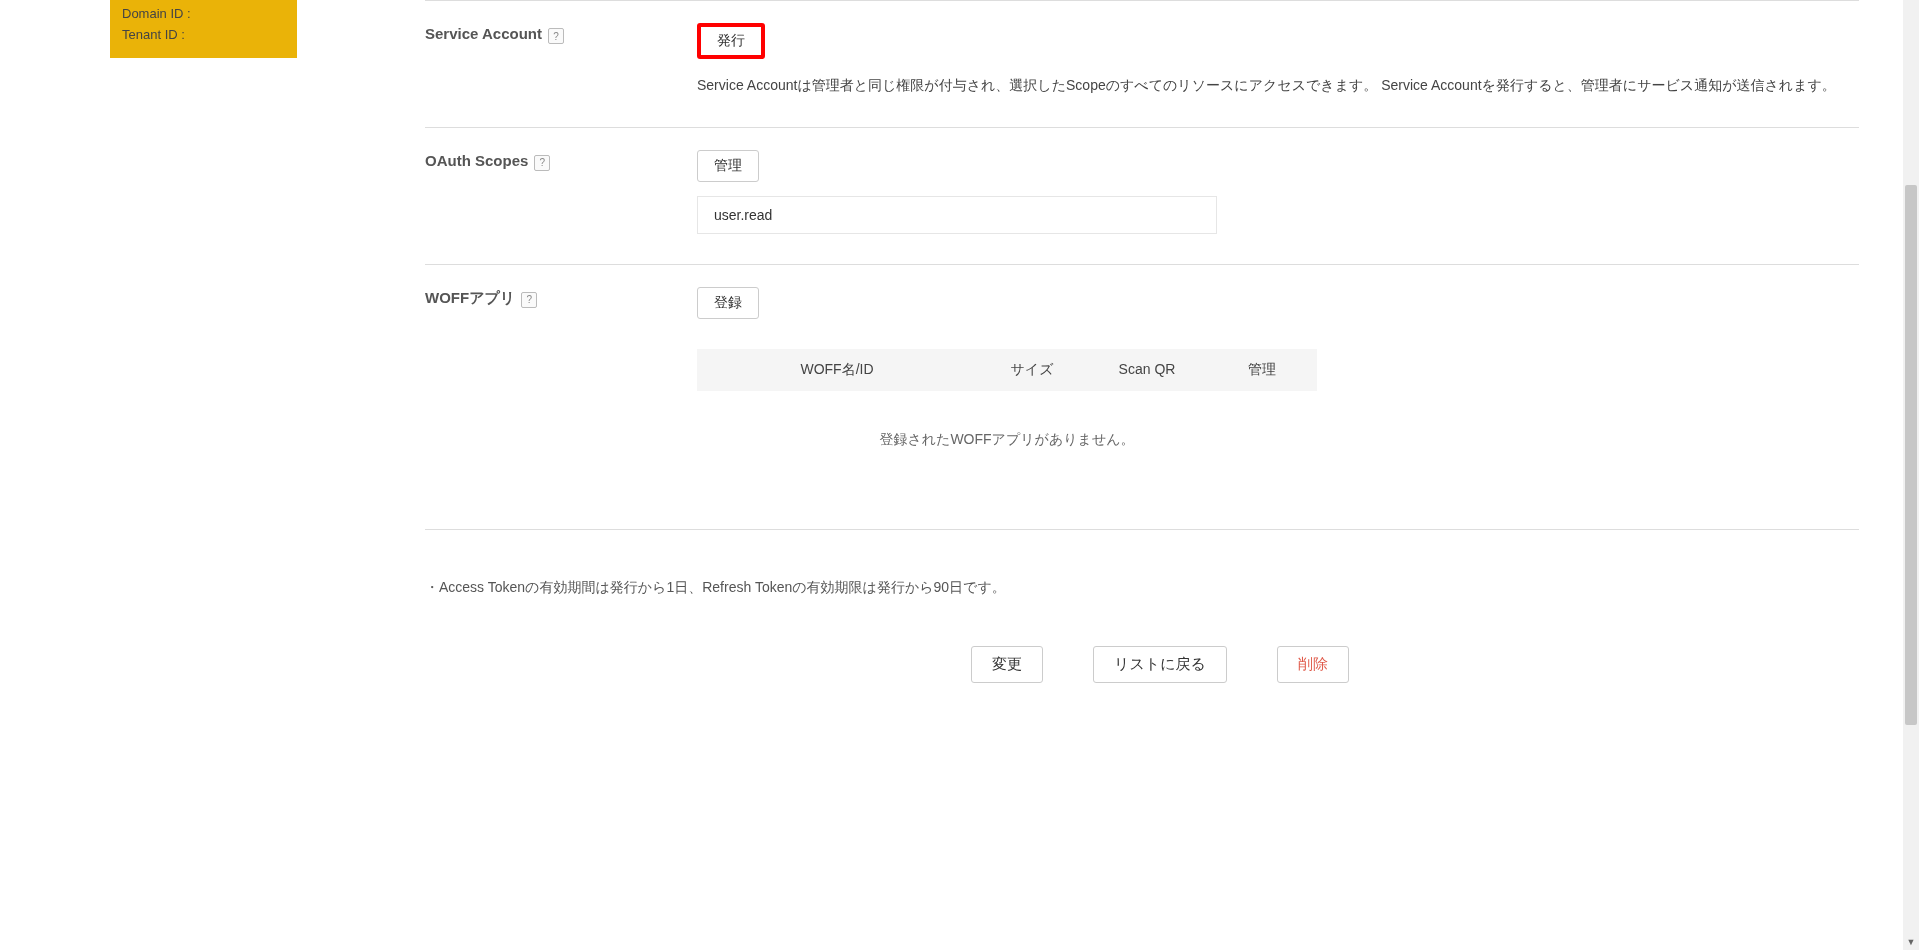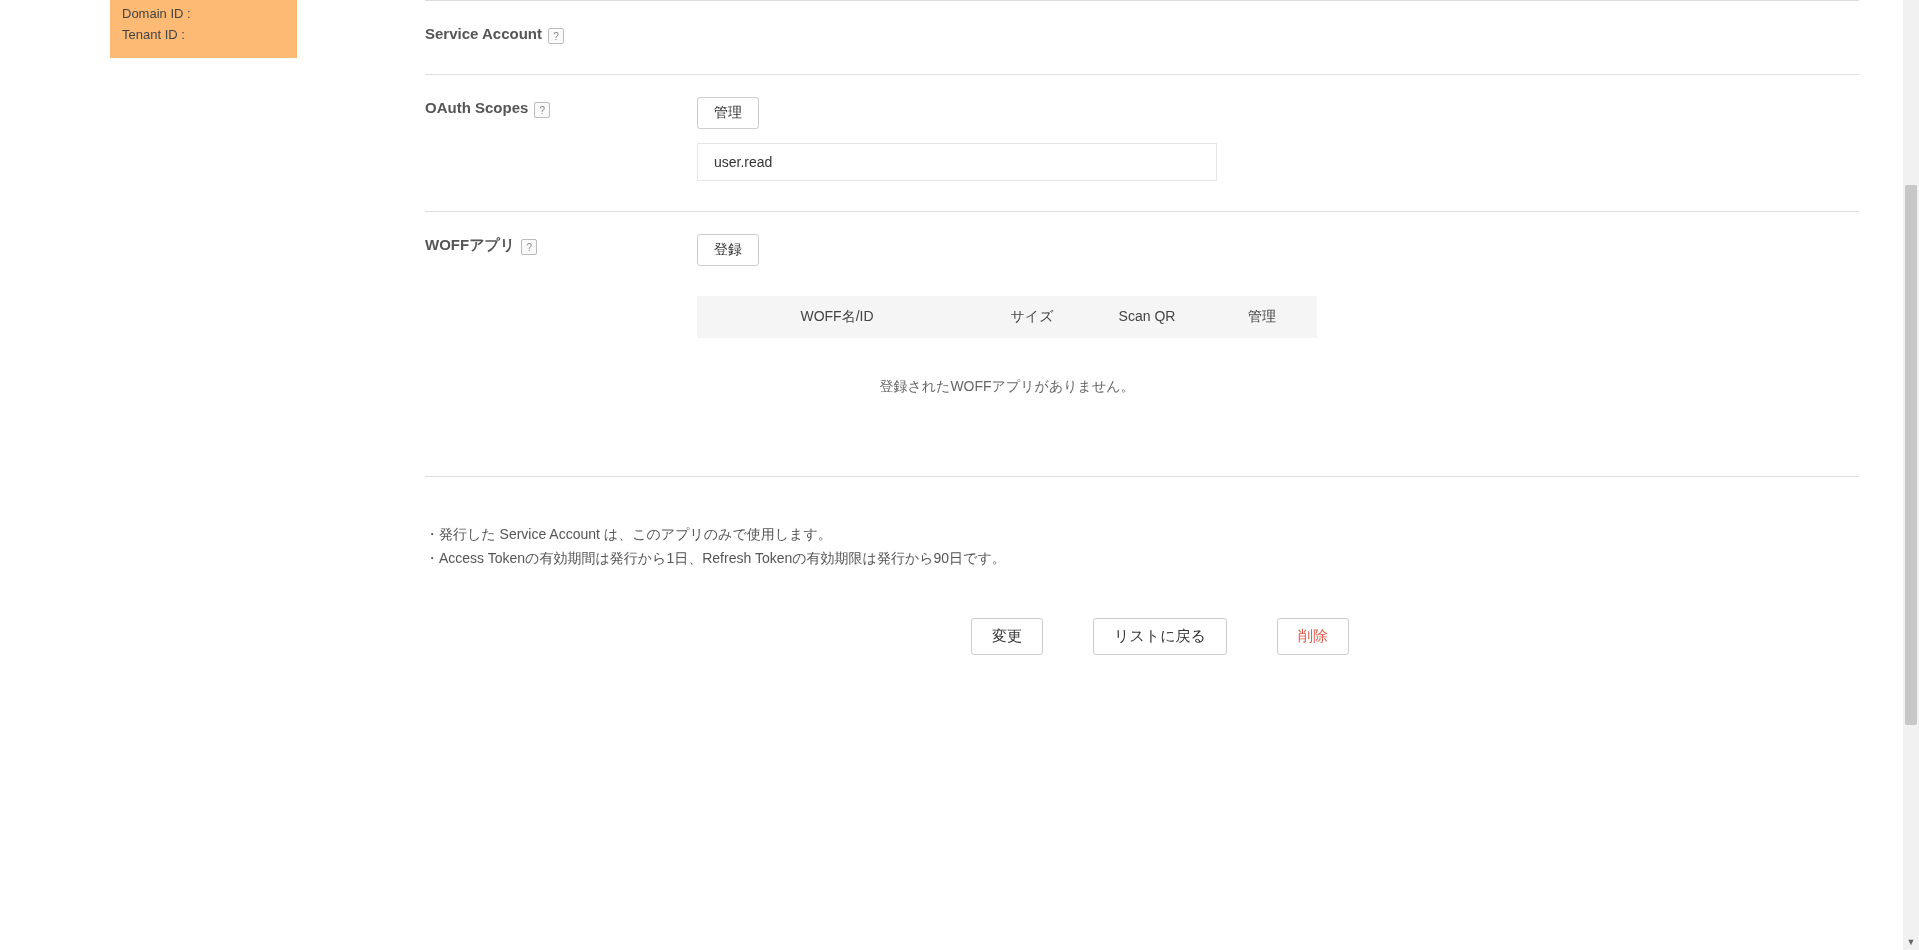--- a/index.html
+++ b/index.html
@@ -21,21 +21,21 @@
       width: 110px;
       flex-shrink: 0;
       background: #fff;
     }
     .sidebar {
       width: 187px;
       flex-shrink: 0;
       background: #fff;
     }
     .sidebar-box {
-      background: #fdba74;
+      background: #eab308;
       padding: 4px 12px 12px 12px;
       margin-top: 0;
     }
     .sidebar-box .line {
       font-size: 13px;
       color: #444;
       line-height: 1.6;
     }
     .main {
       flex: 1;
@@ -178,20 +178,24 @@
     </div>
   </div>
 
   <div class="main">
 
     <div class="section first">
       <div class="section-label">
         <span>Service Account</span>
         <span class="help-badge">?</span>
       </div>
+      <div class="section-content">
+        <button class="btn highlight-red">発行</button>
+        <div class="desc">Service Accountは管理者と同じ権限が付与され、選択したScopeのすべてのリソースにアクセスできます。 Service Accountを発行すると、管理者にサービス通知が送信されます。</div>
+      </div>
     </div>
 
     <div class="section">
       <div class="section-label">
         <span>OAuth Scopes</span>
         <span class="help-badge">?</span>
       </div>
       <div class="section-content">
         <button class="btn">管理</button>
         <div class="scope-list">
@@ -211,21 +215,20 @@
           <div class="woff-col-name">WOFF名/ID</div>
           <div class="woff-col-size">サイズ</div>
           <div class="woff-col-qr">Scan QR</div>
           <div class="woff-col-mgmt">管理</div>
         </div>
         <div class="woff-empty">登録されたWOFFアプリがありません。</div>
       </div>
     </div>
 
     <div class="notes">
-      <div class="note-line">・発行した Service Account は、このアプリのみで使用します。</div>
       <div class="note-line">・Access Tokenの有効期間は発行から1日、Refresh Tokenの有効期限は発行から90日です。</div>
     </div>
 
     <div class="footer-buttons">
       <button class="btn">変更</button>
       <button class="btn">リストに戻る</button>
       <button class="btn danger">削除</button>
     </div>
 
   </div>

